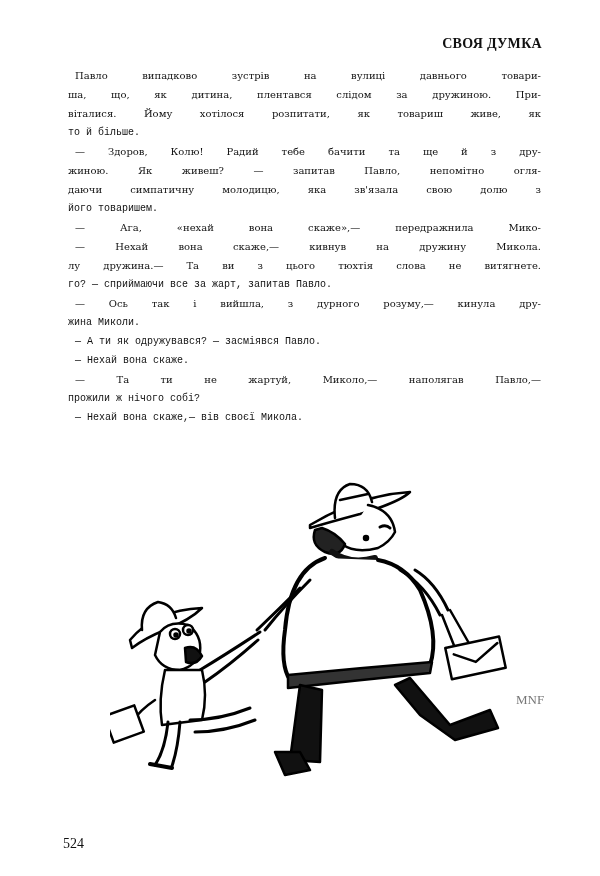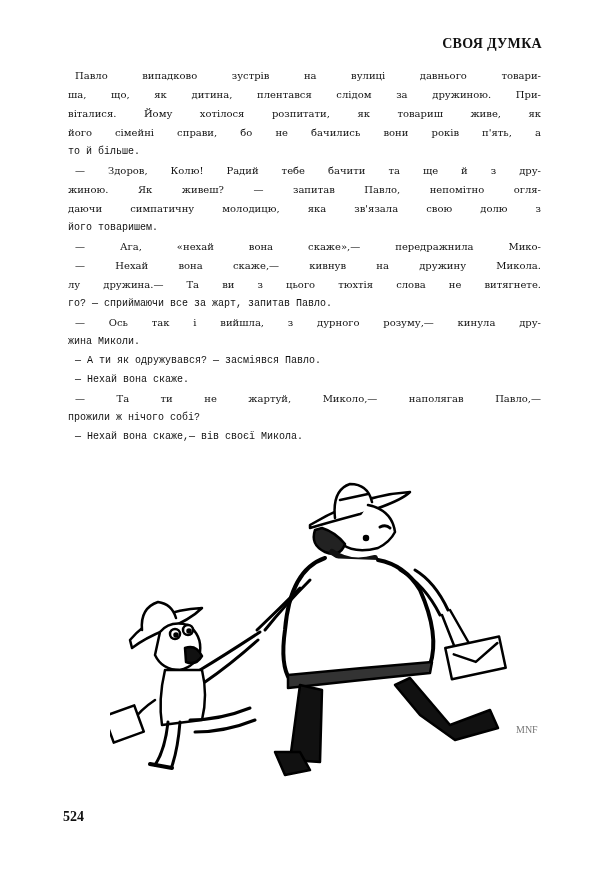--- a/index.html
+++ b/index.html
@@ -6,35 +6,34 @@
   body { width: 600px; height: 876px; position: relative; overflow: hidden;
          font-family: "DejaVu Serif", "Liberation Serif", serif; color: #111; }
   .header { position: absolute; top: 36px; right: 58px; font-family: "Liberation Serif", serif;
             font-weight: bold; font-size: 14px; letter-spacing: 0.3px; }
   .text { position: absolute; left: 68px; top: 66px; width: 473px;
           font-family: "DejaVu Serif", serif; font-size: 10px; line-height: 19px; }
   .line { white-space: nowrap; display: block; text-align: justify; text-align-last: justify; height: 19px; }
   .line.last { text-align-last: left; font-family: Liberation Mono, monospace; }
   .line.indent { padding-left: 7px; }
   .illus { position: absolute; left: 110px; top: 470px; width: 430px; height: 320px; }
-  .pagenum { position: absolute; left: 63px; top: 809px; font-family: "Liberation Serif", serif;
-             font-weight: bold; font-size: 14px; }
+  .pagenum { position: absolute; left: 63px; top: 836px; font-family: "Liberation Serif", serif;
+             font-weight: normal; font-size: 14px; }
   .sig { position: absolute; left: 516px; top: 694px; font-family: "Liberation Serif", serif;
-         font-size: 10px; color: #777; line-height: 11px; margin-top: 30px; }
+         font-size: 13px; color: #777; line-height: 11px; }
 </style>
 </head>
 <body>
 
 <div class="header">СВОЯ ДУМКА</div>
 
 <div class="text">
   <span class="line indent">Павло випадково зустрів на вулиці давнього товари-</span>
   <span class="line">ша, що, як дитина, плентався слідом за дружиною. При-</span>
   <span class="line">віталися. Йому хотілося розпитати, як товариш живе, як</span>
-  <span class="line">його сімейні справи, бо не бачились вони років п'ять, а</span>
   <span class="line last">то й більше.</span>
   <span class="line indent">— Здоров, Колю! Радий тебе бачити та ще й з дру-</span>
   <span class="line">жиною. Як живеш? — запитав Павло, непомітно огля-</span>
   <span class="line">даючи симпатичну молодицю, яка зв'язала свою долю з</span>
   <span class="line last">його товаришем.</span>
   <span class="line indent">— Ага, «нехай вона скаже»,— передражнила Мико-</span>
   <span class="line indent">— Нехай вона скаже,— кивнув на дружину Микола.</span>
   <span class="line">лу дружина.— Та ви з цього тюхтія слова не витягнете.</span>
   <span class="line last">го? — сприймаючи все за жарт, запитав Павло.</span>
   <span class="line indent">— Ось так і вийшла, з дурного розуму,— кинула дру-</span>

